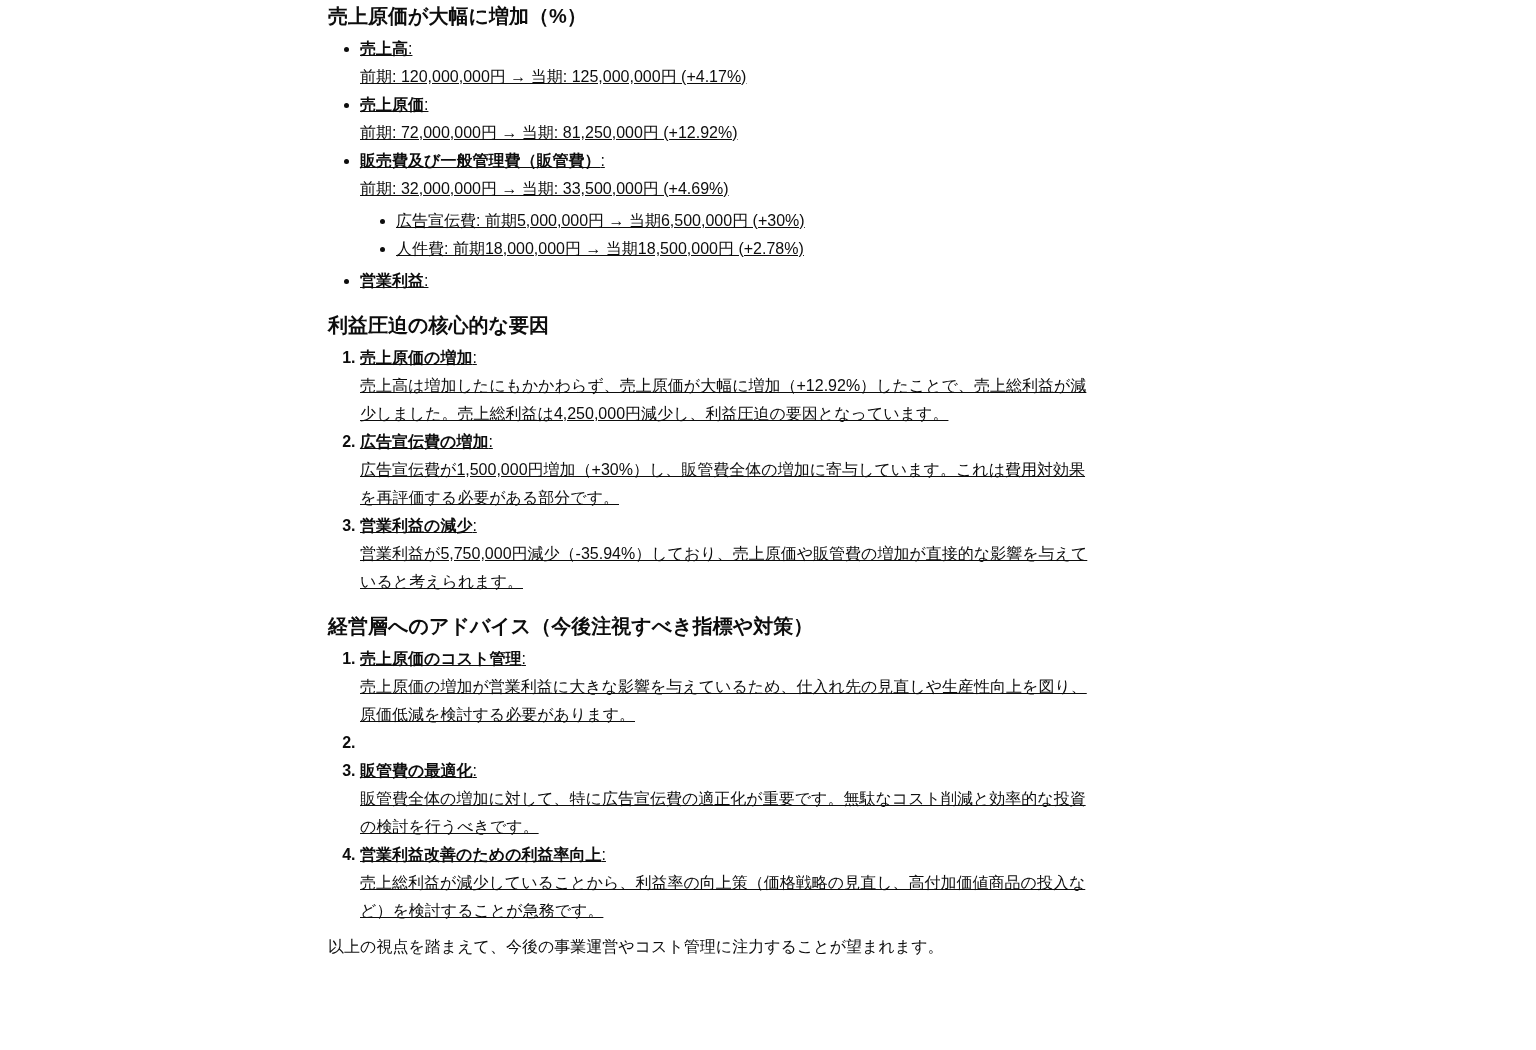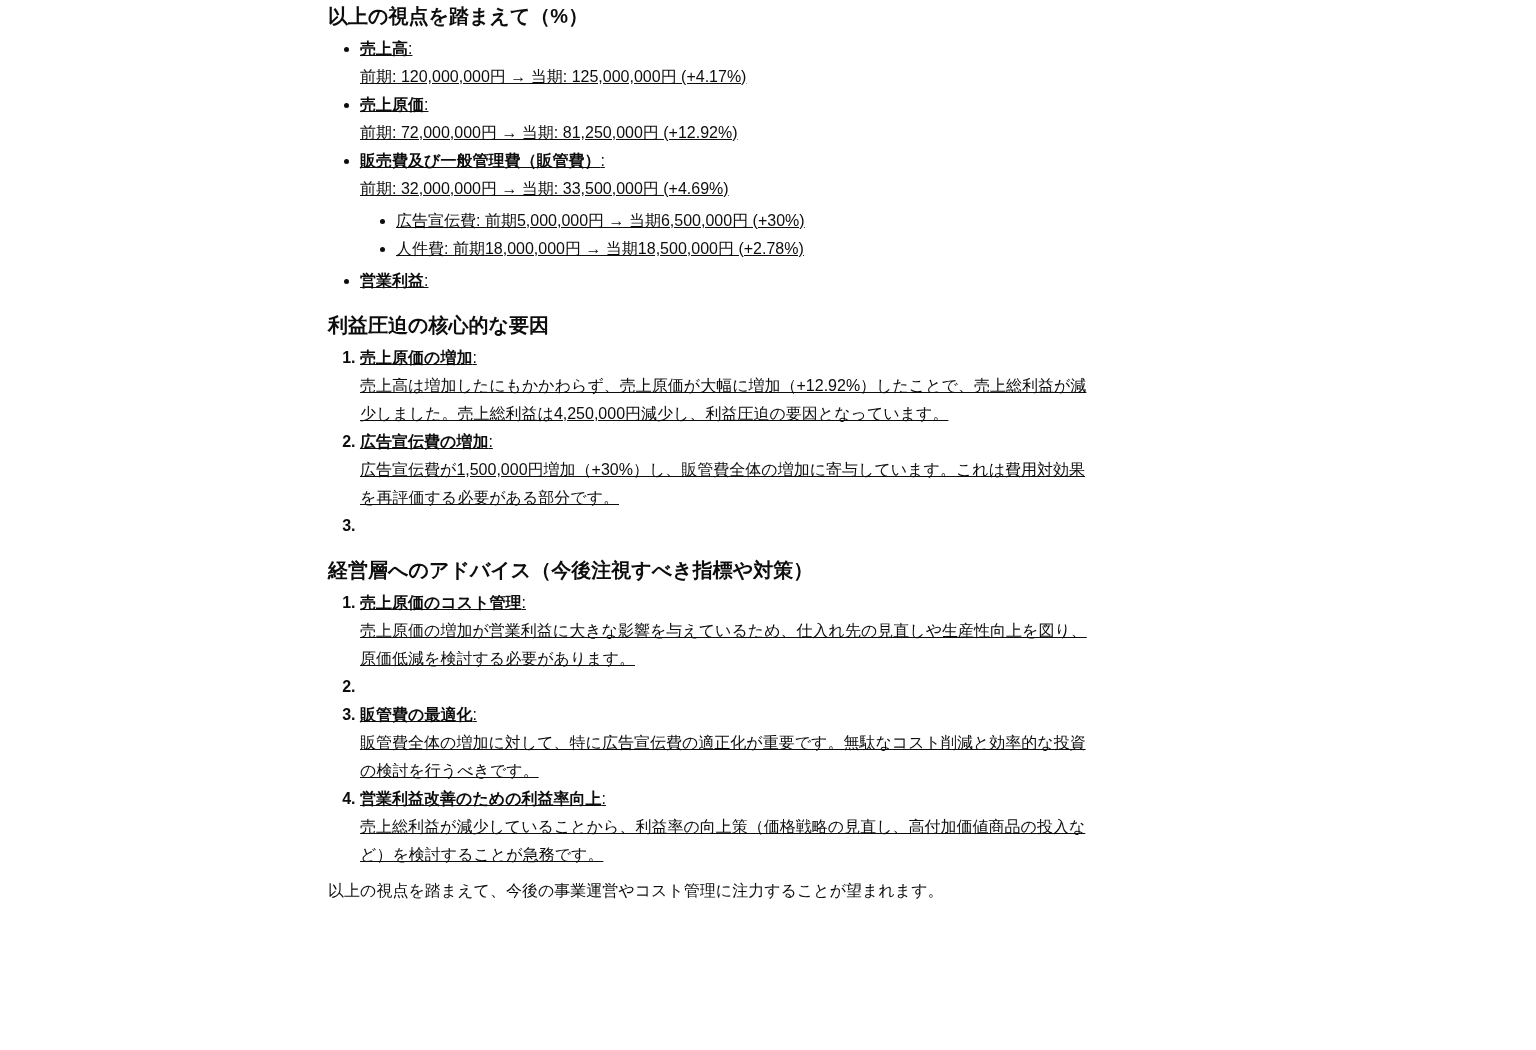--- a/index.html
+++ b/index.html
@@ -46,21 +46,21 @@
   li { padding: 0; text-decoration: underline; }
   .term-line strong { font-weight: 700; }
   .detail-line { font-weight: 400; }
   .closing { margin: 8px 0 16px 0; }
 </style>
 </head>
 <body>
 
 <div class="content">
 
-  <h3 class="first">以上の視点を踏まえて（%）</h3>
+  <h3 class="first">売上原価が大幅に増加（%）</h3>
   <ul class="main-list">
     <li>
       <div class="term-line"><strong>売上高</strong><span>:</span></div>
       <div class="detail-line">前期: 120,000,000円 → 当期: 125,000,000円 (+4.17%)</div>
     </li>
     <li>
       <div class="term-line"><strong>売上原価</strong><span>:</span></div>
       <div class="detail-line">前期: 72,000,000円 → 当期: 81,250,000円 (+12.92%)</div>
     </li>
     <li>
@@ -80,20 +80,22 @@
   <ol class="num-list">
     <li>
       <div class="term-line"><strong>売上原価の増加</strong><span>:</span></div>
       <div class="detail-line">売上高は増加したにもかかわらず、売上原価が大幅に増加（+12.92%）したことで、売上総利益が減少しました。売上総利益は4,250,000円減少し、利益圧迫の要因となっています。</div>
     </li>
     <li>
       <div class="term-line"><strong>広告宣伝費の増加</strong><span>:</span></div>
       <div class="detail-line">広告宣伝費が1,500,000円増加（+30%）し、販管費全体の増加に寄与しています。これは費用対効果を再評価する必要がある部分です。</div>
     </li>
     <li>
+      <div class="term-line"><strong>営業利益の減少</strong><span>:</span></div>
+      <div class="detail-line">営業利益が5,750,000円減少（-35.94%）しており、売上原価や販管費の増加が直接的な影響を与えていると考えられます。</div>
     </li>
   </ol>
 
   <h3>経営層へのアドバイス（今後注視すべき指標や対策）</h3>
   <ol class="num-list">
     <li>
       <div class="term-line"><strong>売上原価のコスト管理</strong><span>:</span></div>
       <div class="detail-line">売上原価の増加が営業利益に大きな影響を与えているため、仕入れ先の見直しや生産性向上を図り、原価低減を検討する必要があります。</div>
     </li>
     <li>

